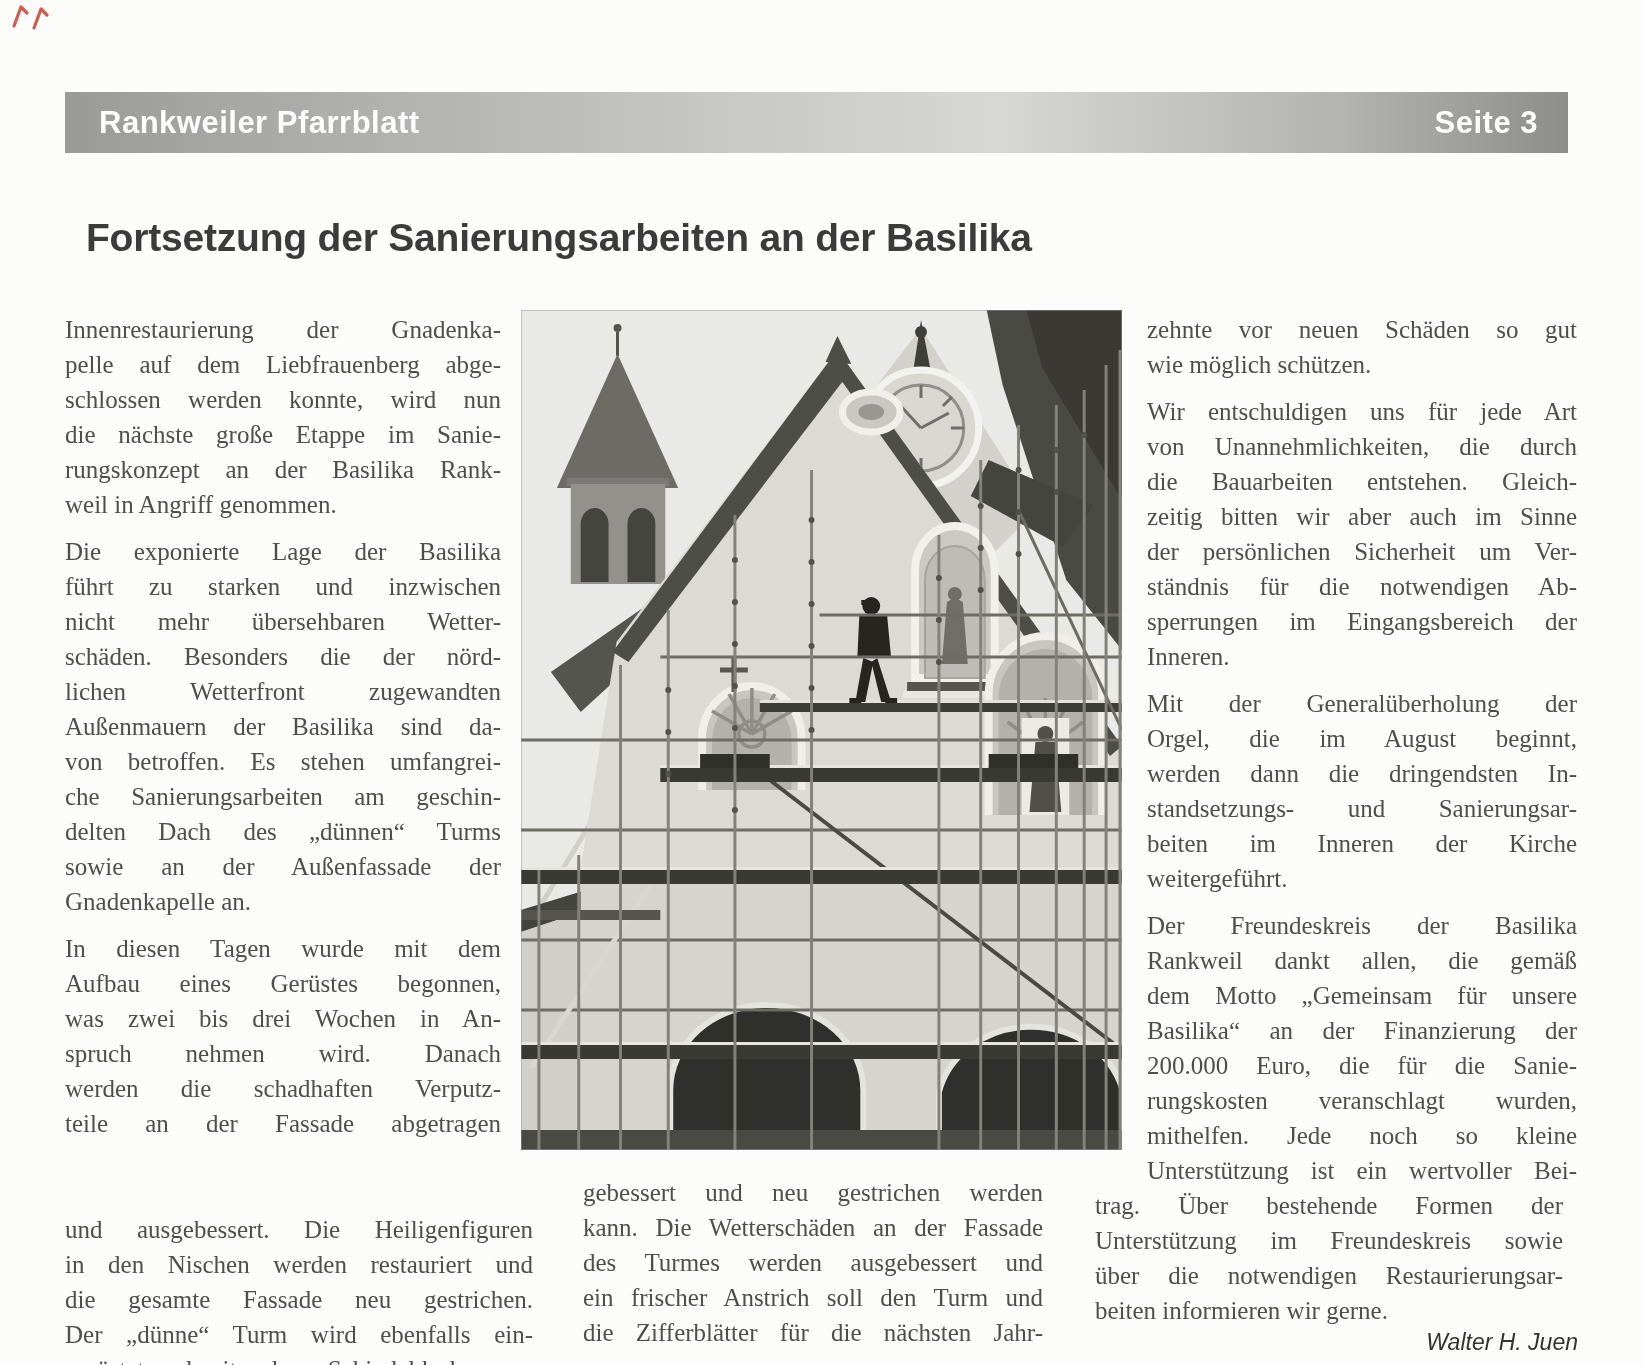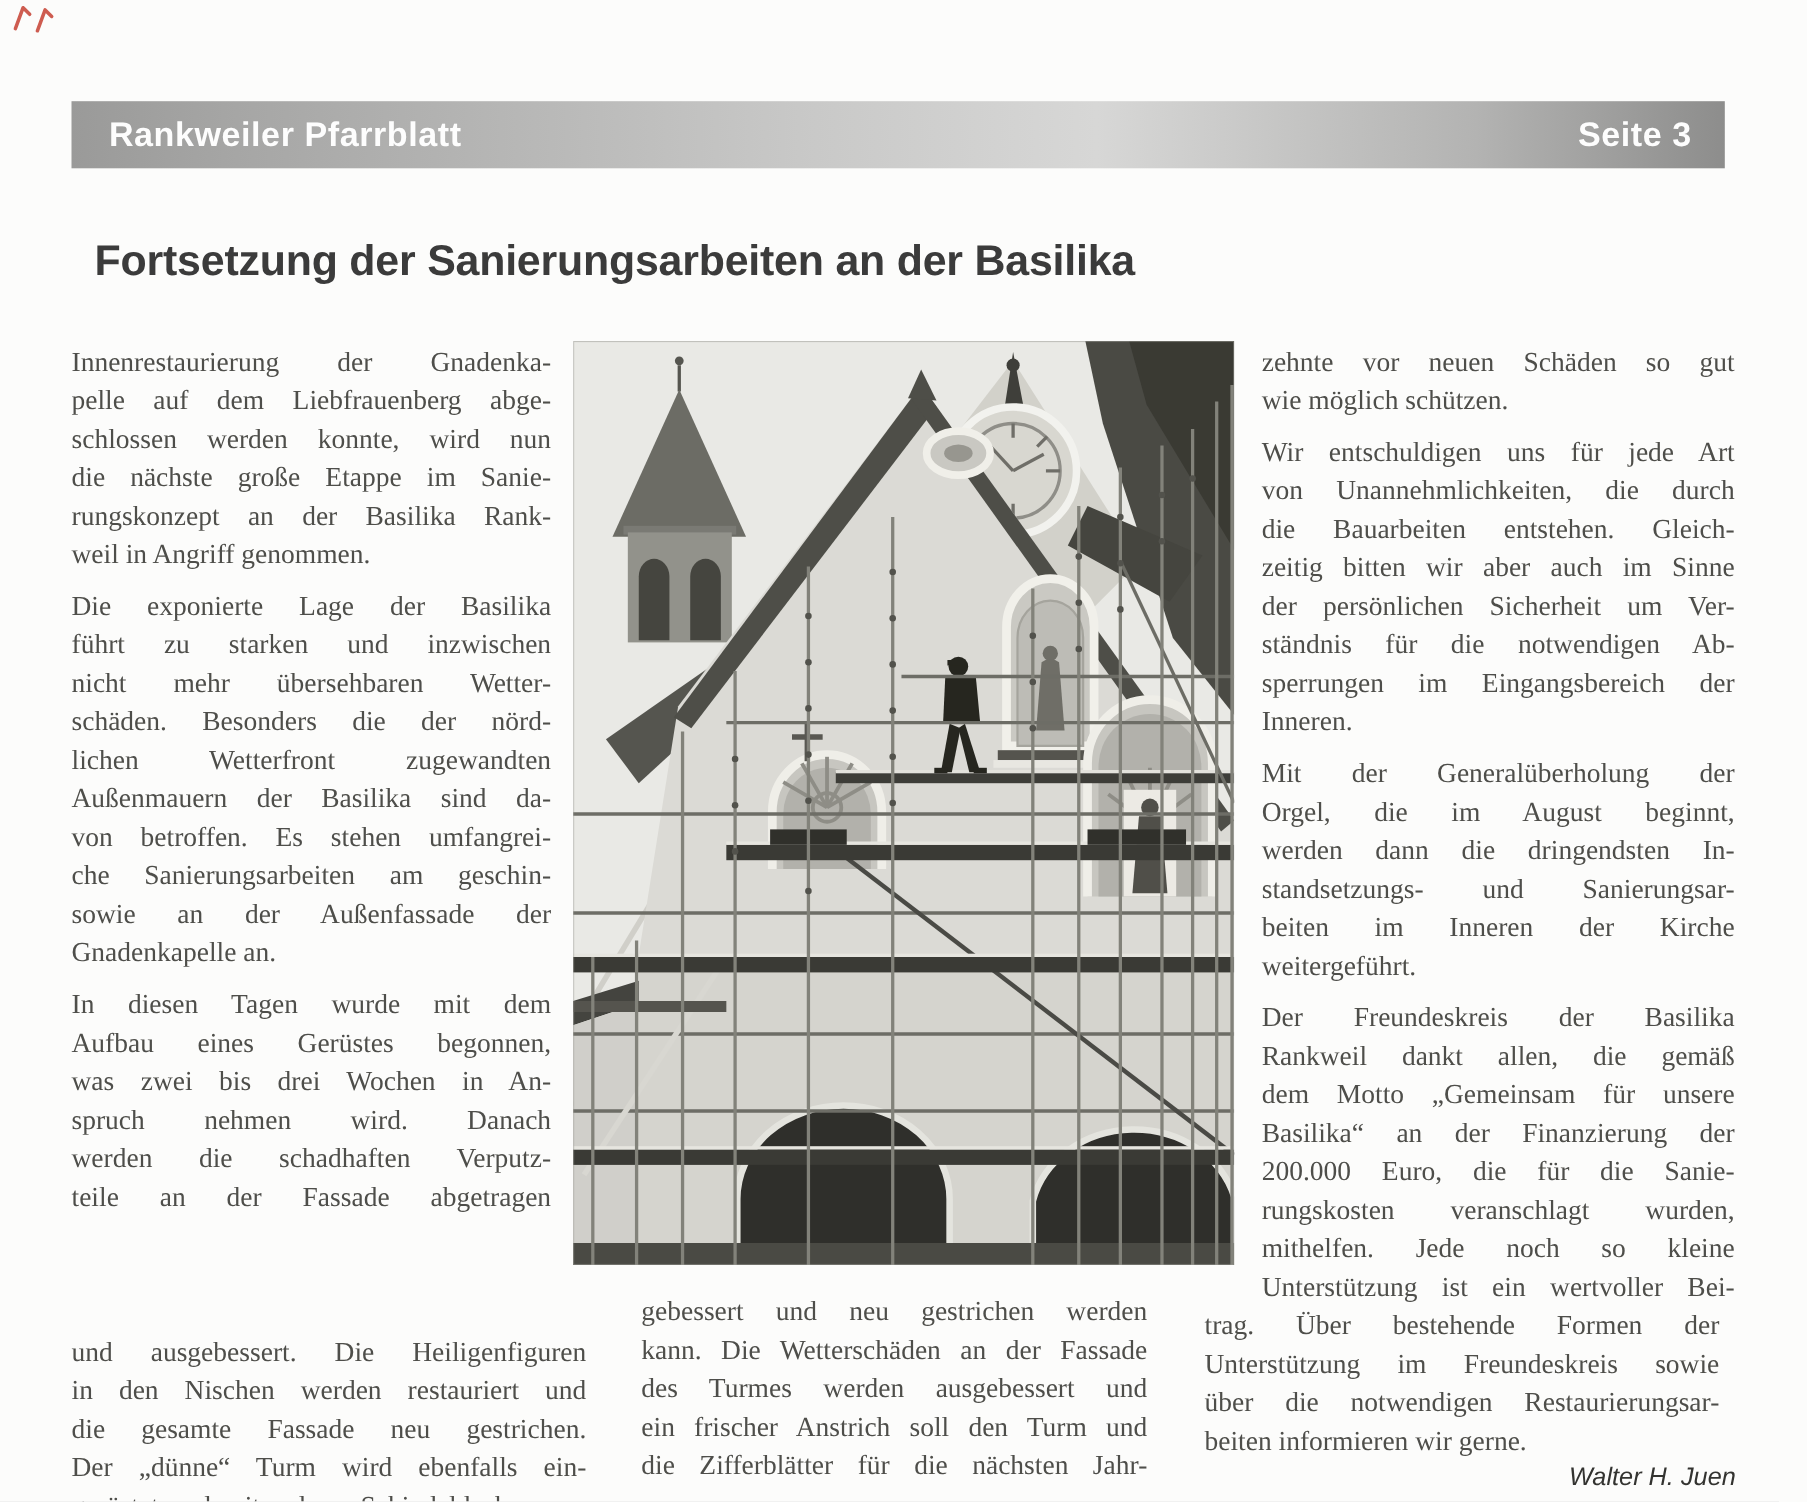--- a/index.html
+++ b/index.html
@@ -75,20 +75,21 @@
       </div>
       <div class="para">
         <div class="tl">Die exponierte Lage der Basilika</div>
         <div class="tl">führt zu starken und inzwischen</div>
         <div class="tl">nicht mehr übersehbaren Wetter-</div>
         <div class="tl">schäden. Besonders die der nörd-</div>
         <div class="tl">lichen Wetterfront zugewandten</div>
         <div class="tl">Außenmauern der Basilika sind da-</div>
         <div class="tl">von betroffen. Es stehen umfangrei-</div>
         <div class="tl">che Sanierungsarbeiten am geschin-</div>
+        <div class="tl">delten Dach des „dünnen“ Turms</div>
         <div class="tl">sowie an der Außenfassade der</div>
         <div class="tl tl-end">Gnadenkapelle an.</div>
       </div>
       <div class="para">
         <div class="tl">In diesen Tagen wurde mit dem</div>
         <div class="tl">Aufbau eines Gerüstes begonnen,</div>
         <div class="tl">was zwei bis drei Wochen in An-</div>
         <div class="tl">spruch nehmen wird. Danach</div>
         <div class="tl">werden die schadhaften Verputz-</div>
         <div class="tl">teile an der Fassade abgetragen</div>

